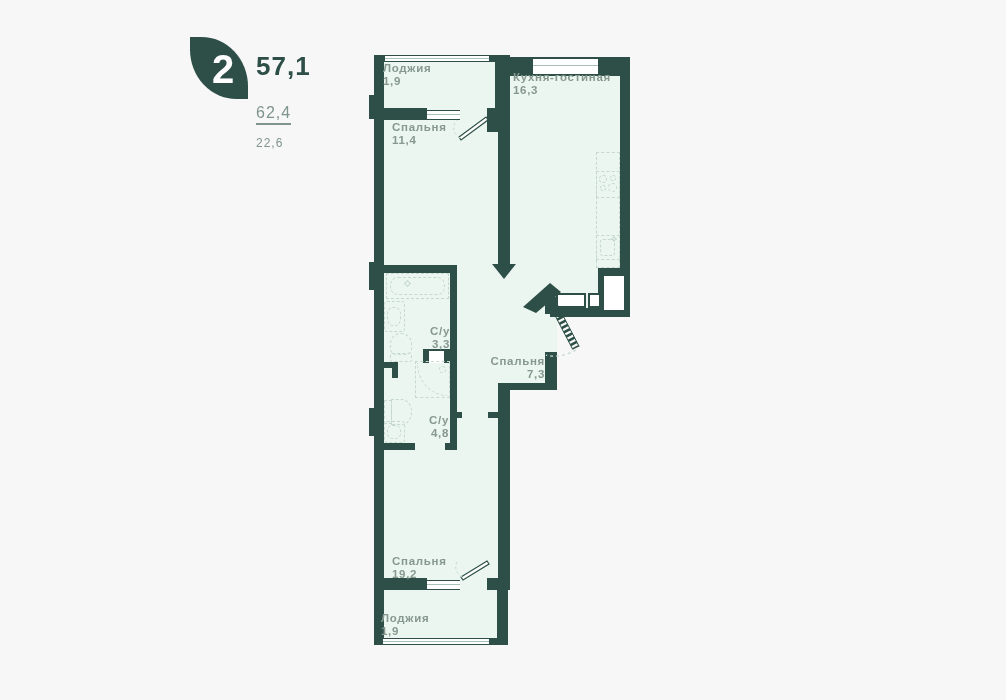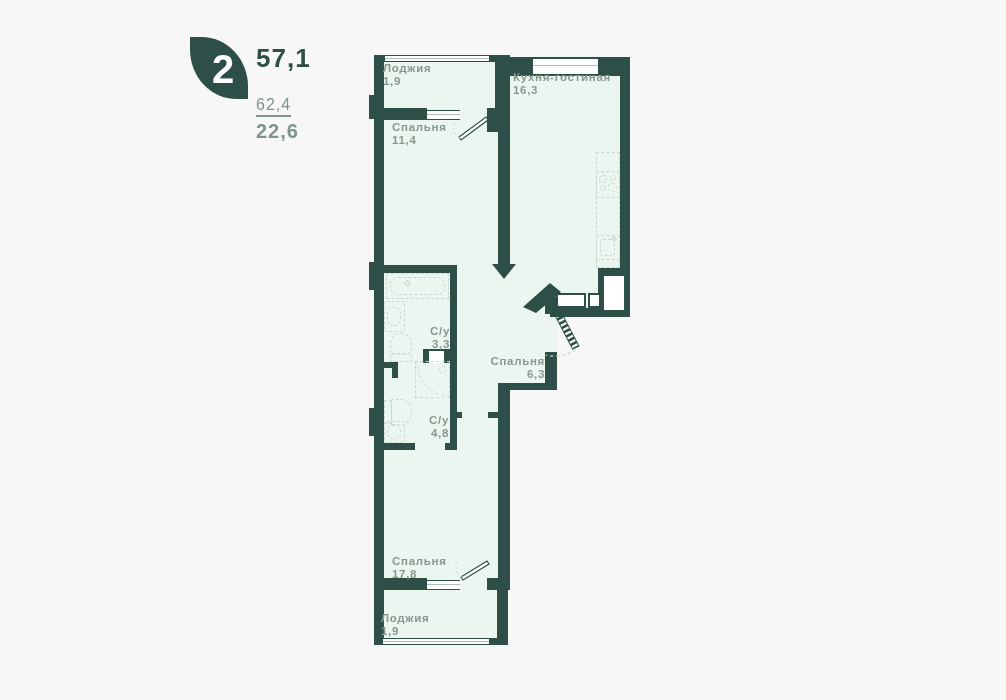--- a/index.html
+++ b/index.html
@@ -28,24 +28,24 @@
   .lbl-kitchen{left:513px;top:71px;}
   .lbl-bath1{right:556px;top:325px;text-align:right;}
   .lbl-hall{right:461px;top:355px;text-align:right;}
   .lbl-bath2{right:557px;top:414px;text-align:right;}
   .lbl-bedroom2{left:392px;top:555px;}
   .lbl-loggia2{left:381px;top:612px;}
   
   .badge{position:absolute;left:190px;top:35px;}
   .leaf{position:absolute;left:0;top:2px;width:58px;height:62px;background:#2d4f47;border-radius:0 80% 0 80%;}
   .leaf span{display:block;width:100%;height:100%;text-align:center;line-height:64px;padding-left:8px;box-sizing:border-box;color:#ffffff;font-size:40px;font-weight:bold;}
-  .nums{position:absolute;left:66px;top:8px;}
+  .nums{position:absolute;left:66px;top:16px;}
   .total{font-size:26px;font-weight:bold;color:#2d4f47;letter-spacing:1px;white-space:nowrap;}
   .living{display:inline-block;font-size:16px;color:#7e948c;letter-spacing:1px;border-bottom:2px solid #7e948c;padding-bottom:1px;margin-top:4px;}
-  .kitch{font-size:20px;color:#7e948c;letter-spacing:1px;margin-top:3px;font-weight:bold;}
+  .kitch{font-size:12px;color:#7e948c;letter-spacing:1px;margin-top:11px;}
   .overlay{position:absolute;left:0;top:0;pointer-events:none;}
 </style>
 </head>
 <body>
 
 <div class="badge">
   <div class="leaf">
     <span>2</span>
   </div>
   <div class="nums">
@@ -163,28 +163,28 @@
   <div class="lbl lbl-kitchen">
     <span>Кухня-гостиная</span>
     <span>16,3</span>
   </div>
   <div class="lbl lbl-bath1">
     <span>С/у</span>
     <span>3,3</span>
   </div>
   <div class="lbl lbl-hall">
     <span>Спальня</span>
-    <span>6,3</span>
+    <span>7,3</span>
   </div>
   <div class="lbl lbl-bath2">
     <span>С/у</span>
     <span>4,8</span>
   </div>
   <div class="lbl lbl-bedroom2">
     <span>Спальня</span>
-    <span>17,8</span>
+    <span>19,2</span>
   </div>
   <div class="lbl lbl-loggia2">
     <span>Лоджия</span>
     <span>1,9</span>
   </div>
 
 </div>
 
 </body></html>

